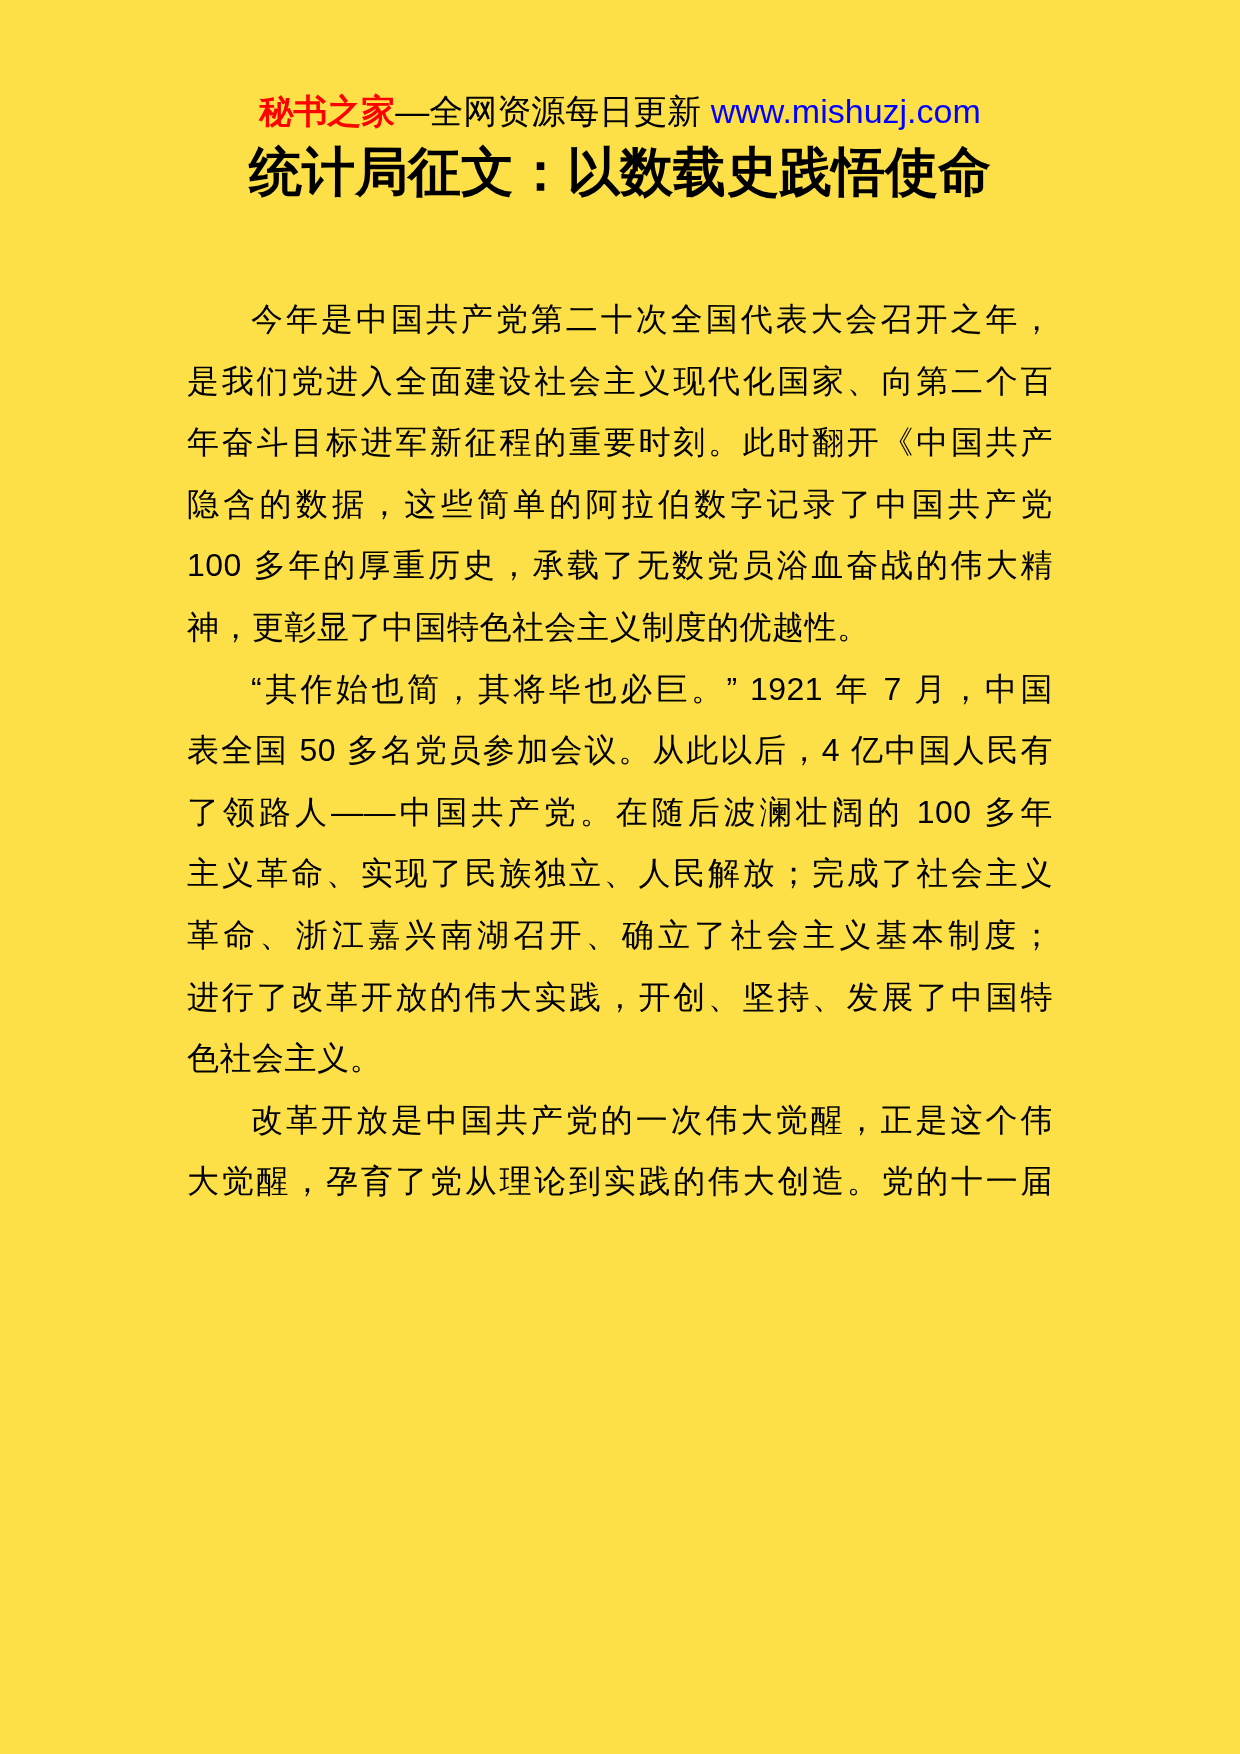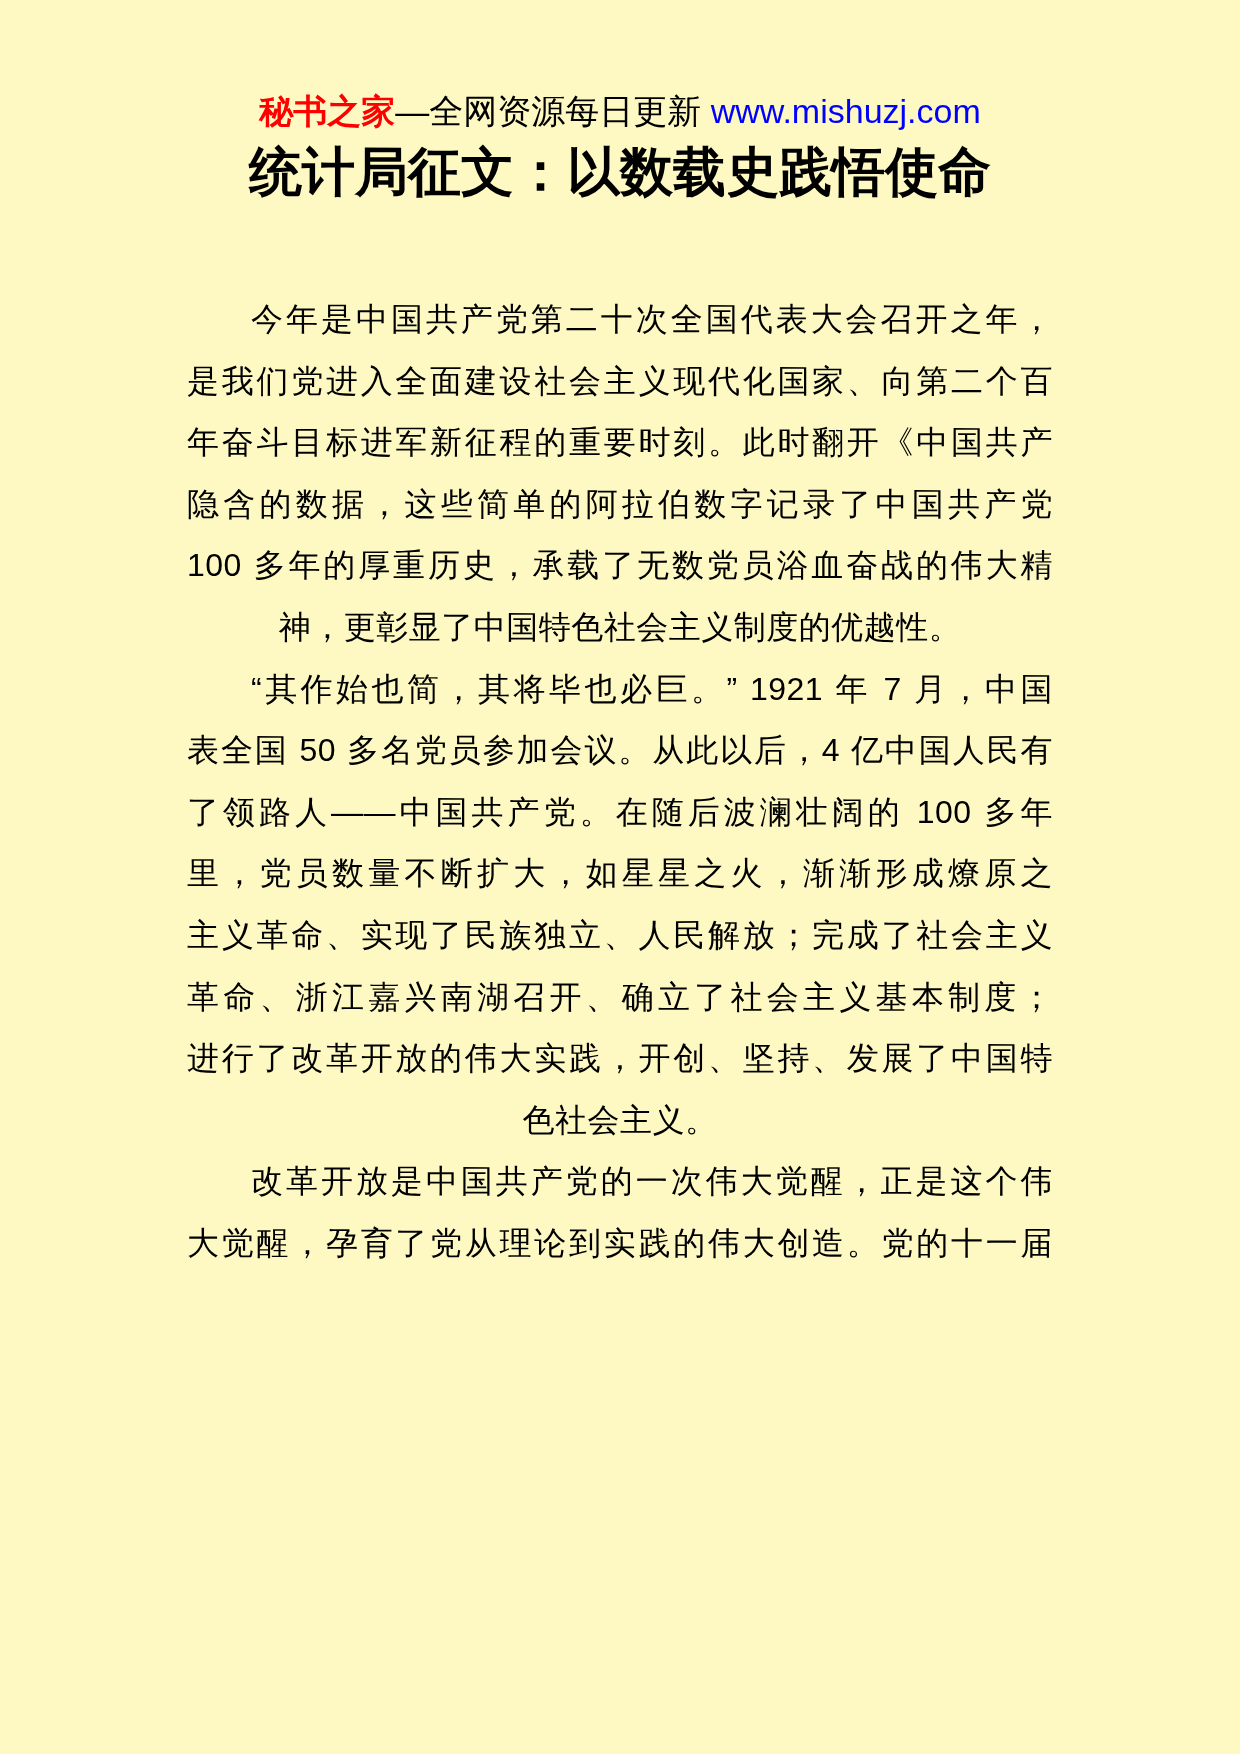--- a/index.html
+++ b/index.html
@@ -1,20 +1,20 @@
 <!DOCTYPE html>
 <html><head>
 <meta charset="utf-8">
 <style>
   html, body { margin: 0; padding: 0; background: #ffffff; }
   .page {
     position: relative;
     width: 1240px;
     height: 1754px;
-    background: #fef9c3;
+    background: #fde047;
     overflow: hidden;
     font-family: "Liberation Sans", "DejaVu Sans", sans-serif;
     color: #000000;
   }
   .header {
     position: absolute;
     top: 88px;
     left: 0;
     width: 100%;
     text-align: center;
@@ -40,21 +40,21 @@
   .body-text {
     position: absolute;
     top: 289px;
     left: 187px;
     width: 866px;
     font-size: 32px;
   }
   .line {
     height: 61.6px;
     line-height: 61.6px;
-    text-align: center;
+    text-align: left;
     letter-spacing: 0.5px;
   }
   .line.just {
     text-align: justify;
     text-align-last: justify;
   }
   .line.indent {
     padding-left: 64px;
   }
 </style>
@@ -69,21 +69,20 @@
   <div class="body-text" id="body-text">
       <div class="line just indent">今年是中国共产党第二十次全国代表大会召开之年，</div>
       <div class="line just">是我们党进入全面建设社会主义现代化国家、向第二个百</div>
       <div class="line just">年奋斗目标进军新征程的重要时刻。此时翻开《中国共产</div>
       <div class="line just">隐含的数据，这些简单的阿拉伯数字记录了中国共产党</div>
       <div class="line just">100 多年的厚重历史，承载了无数党员浴血奋战的伟大精</div>
       <div class="line">神，更彰显了中国特色社会主义制度的优越性。</div>
       <div class="line just indent">“其作始也简，其将毕也必巨。” 1921 年 7 月，中国</div>
       <div class="line just">表全国 50 多名党员参加会议。从此以后，4 亿中国人民有</div>
       <div class="line just">了领路人——中国共产党。在随后波澜壮阔的 100 多年</div>
-      <div class="line just">里，党员数量不断扩大，如星星之火，渐渐形成燎原之</div>
       <div class="line just">主义革命、实现了民族独立、人民解放；完成了社会主义</div>
       <div class="line just">革命、浙江嘉兴南湖召开、确立了社会主义基本制度；</div>
       <div class="line just">进行了改革开放的伟大实践，开创、坚持、发展了中国特</div>
       <div class="line">色社会主义。</div>
       <div class="line just indent">改革开放是中国共产党的一次伟大觉醒，正是这个伟</div>
       <div class="line just">大觉醒，孕育了党从理论到实践的伟大创造。党的十一届</div>
     </div>
 </div>
 
 </body></html>

